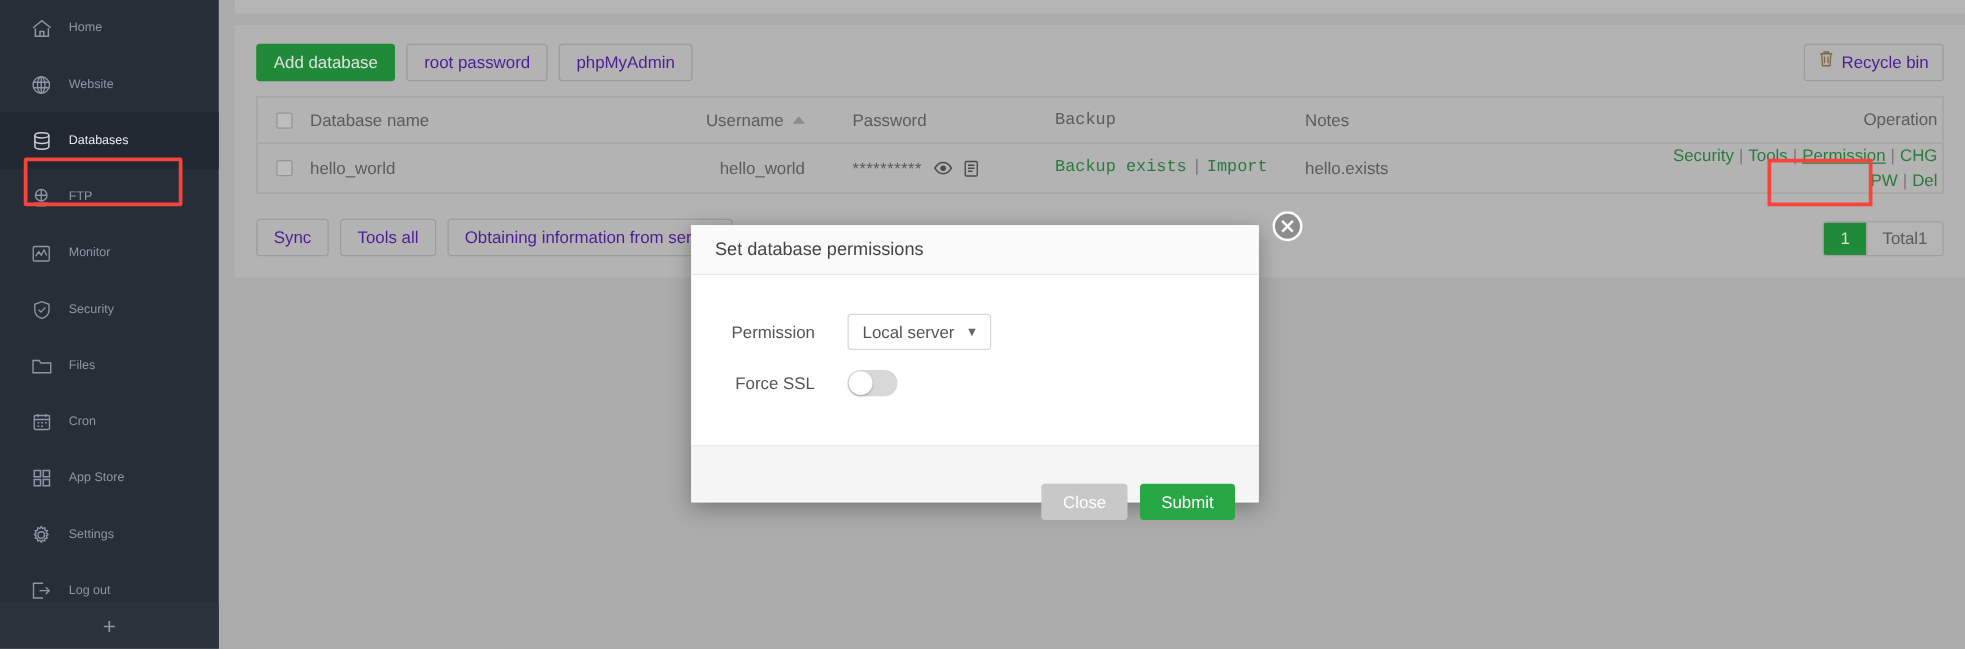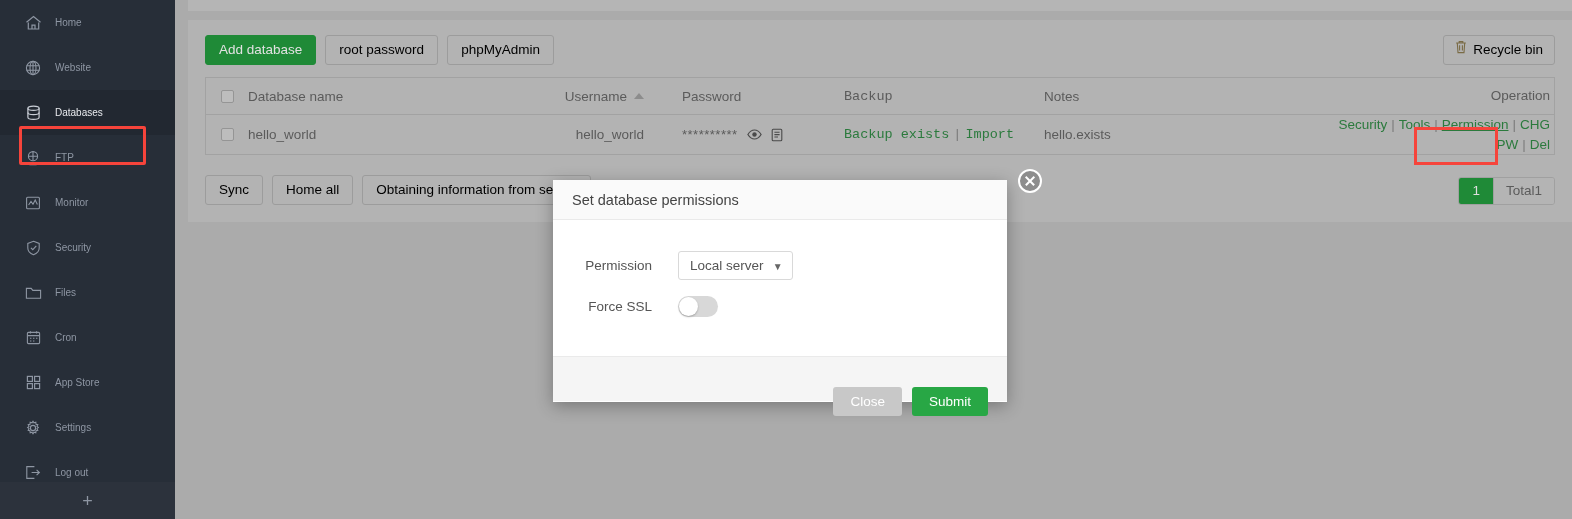--- a/index.html
+++ b/index.html
@@ -82,21 +82,21 @@
 
   
   .toolbar { position: absolute; left: 17px; top: 15px; display: flex; gap: 9px; }
   .btn {
     height: 30px;
     padding: 0 13px;
     border: 1px solid #9c9c9c;
     background: #b3b3b3;
     border-radius: 3px;
     font-size: 13.5px;
-    color: #000000;
+    color: #4c1d95;
     line-height: 28px;
     cursor: pointer;
     white-space: nowrap;
     font-family: "Liberation Sans", sans-serif;
   }
   .btn-primary {
     background: #1f8a37;
     border-color: #1f8a37;
     color: #e2e2e2;
   }
@@ -484,21 +484,21 @@
           <div class="c-op">
             <span class="lnk">Security</span><span class="sep">|</span><span class="lnk">Tools</span><span class="sep">|</span><span class="lnk hl">Permission</span><span class="sep">|</span><span class="lnk">CHG PW</span><span class="sep">|</span><span class="lnk">Del</span>
           </div>
         </div>
 
         <div class="op-highlight"></div>
       </div>
 
       <div class="botbar">
         <button class="btn">Sync</button>
-        <button class="btn">Home all</button>
+        <button class="btn">Tools all</button>
         <button class="btn">Obtaining information from server</button>
       </div>
 
       <div class="pager">
         <span class="pg-num">1</span>
         <span class="pg-total">Total1</span>
       </div>
 
     </section>
   </main>

